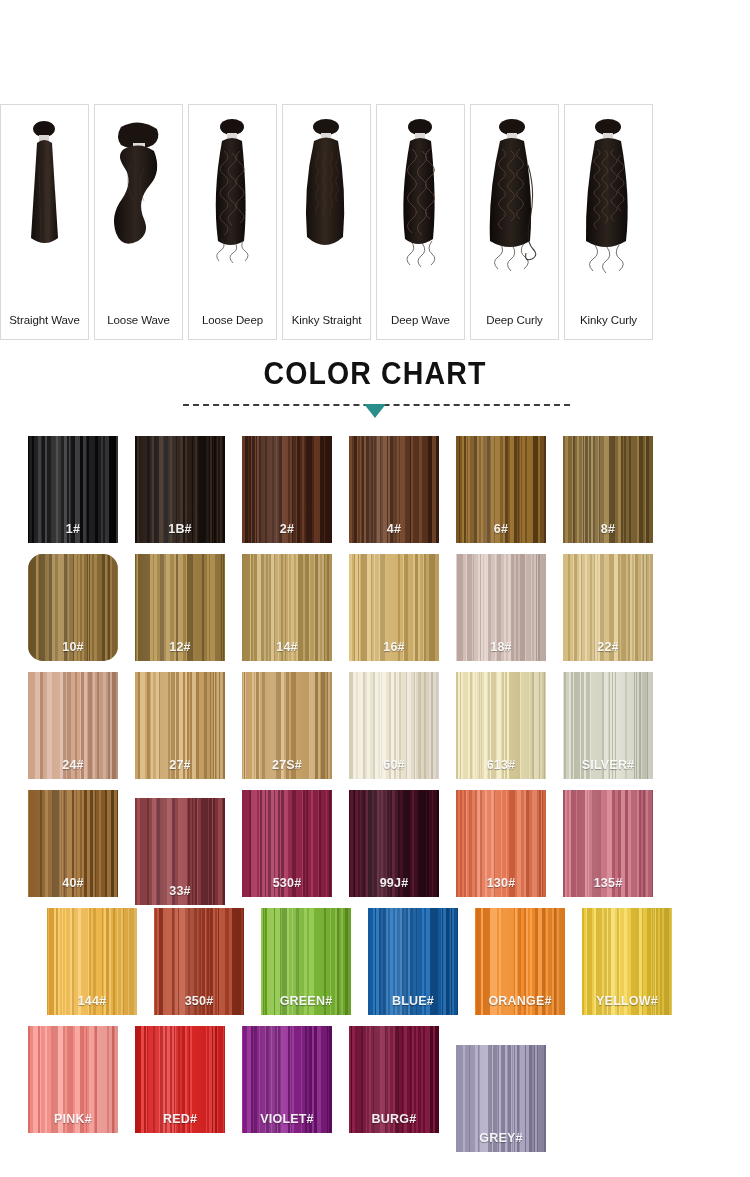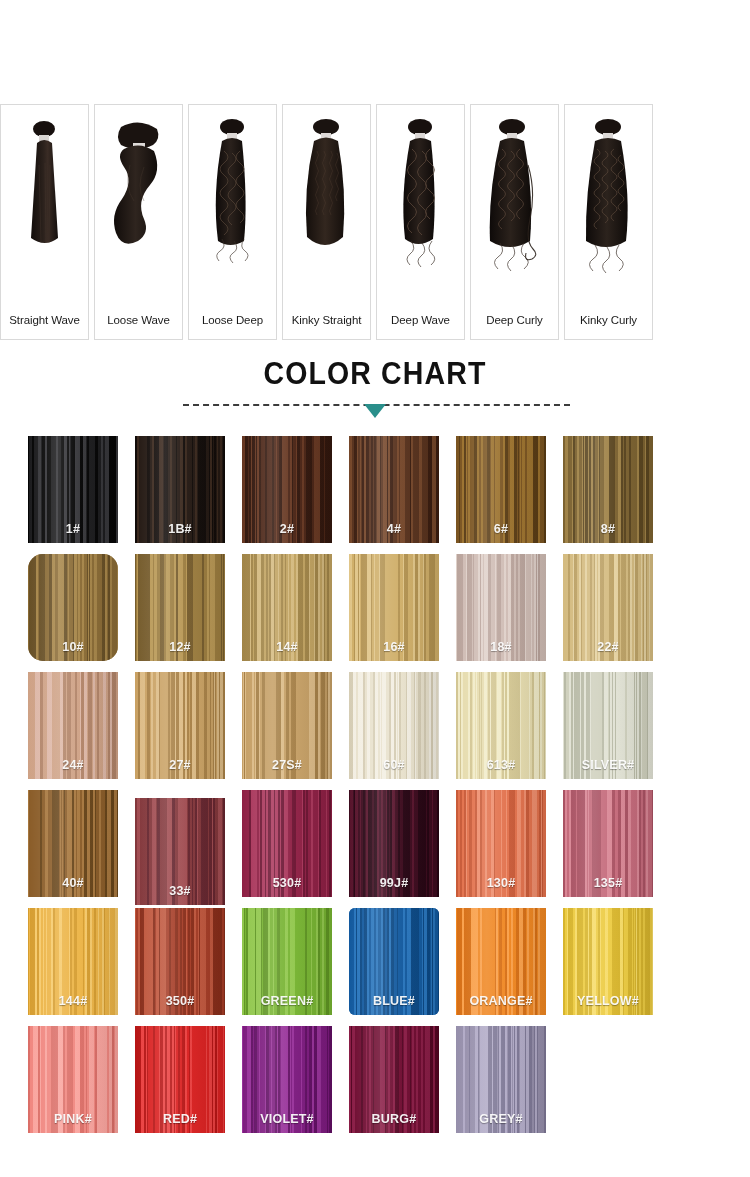--- a/index.html
+++ b/index.html
@@ -384,36 +384,36 @@
           <div class="strand-layer" style="background-image: linear-gradient(90deg, rgba(255, 255, 255, 0) 0%, rgba(255, 255, 255, 0.14) 34%, rgba(255, 255, 255, 0.03) 58%, rgba(0, 0, 0, 0.1) 100%);"></div>
           <div class="swatch-label">130#</div>
         </div>
         <div class="swatch" style="background: rgb(196, 105, 122);">
           <div class="strand-layer" style="background-image: linear-gradient(90deg, rgb(164, 77, 94) 0%, rgb(164, 77, 94) 2.58%, rgb(220, 139, 153) 2.58%, rgb(220, 139, 153) 4.08%, rgb(196, 105, 122) 4.08%, rgb(196, 105, 122) 4.78%, rgb(196, 105, 122) 4.78%, rgb(196, 105, 122) 6.58%, rgb(220, 139, 153) 6.58%, rgb(220, 139, 153) 8.36%, rgb(164, 77, 94) 8.36%, rgb(164, 77, 94) 9.32%, rgb(164, 77, 94) 9.32%, rgb(164, 77, 94) 11.77%, rgb(164, 77, 94) 11.77%, rgb(164, 77, 94) 14.68%, rgb(196, 105, 122) 14.68%, rgb(196, 105, 122) 15.3%, rgb(164, 77, 94) 15.3%, rgb(164, 77, 94) 18.09%, rgb(164, 77, 94) 18.09%, rgb(164, 77, 94) 21.22%, rgb(164, 77, 94) 21.22%, rgb(164, 77, 94) 24.38%, rgb(220, 139, 153) 24.38%, rgb(220, 139, 153) 25.45%, rgb(220, 139, 153) 25.45%, rgb(220, 139, 153) 26.19%, rgb(196, 105, 122) 26.19%, rgb(196, 105, 122) 27.81%, rgb(220, 139, 153) 27.81%, rgb(220, 139, 153) 28.59%, rgb(196, 105, 122) 28.59%, rgb(196, 105, 122) 30.38%, rgb(196, 105, 122) 30.38%, rgb(196, 105, 122) 32.46%, rgb(164, 77, 94) 32.46%, rgb(164, 77, 94) 35.23%, rgb(164, 77, 94) 35.23%, rgb(164, 77, 94) 37.18%, rgb(164, 77, 94) 37.18%, rgb(164, 77, 94) 39.99%, rgb(164, 77, 94) 39.99%, rgb(164, 77, 94) 42.71%, rgb(196, 105, 122) 42.71%, rgb(196, 105, 122) 44.79%, rgb(196, 105, 122) 44.79%, rgb(196, 105, 122) 46.86%, rgb(196, 105, 122) 46.86%, rgb(196, 105, 122) 48.35%, rgb(220, 139, 153) 48.35%, rgb(220, 139, 153) 51.4%, rgb(220, 139, 153) 51.4%, rgb(220, 139, 153) 52.13%, rgb(220, 139, 153) 52.13%, rgb(220, 139, 153) 54.67%, rgb(164, 77, 94) 54.67%, rgb(164, 77, 94) 57.81%, rgb(196, 105, 122) 57.81%, rgb(196, 105, 122) 60.06%, rgb(196, 105, 122) 60.06%, rgb(196, 105, 122) 61.61%, rgb(164, 77, 94) 61.61%, rgb(164, 77, 94) 64.81%, rgb(220, 139, 153) 64.81%, rgb(220, 139, 153) 67.11%, rgb(220, 139, 153) 67.11%, rgb(220, 139, 153) 69.09%, rgb(164, 77, 94) 69.09%, rgb(164, 77, 94) 70.59%, rgb(164, 77, 94) 70.59%, rgb(164, 77, 94) 72.34%, rgb(220, 139, 153) 72.34%, rgb(220, 139, 153) 74.44%, rgb(220, 139, 153) 74.44%, rgb(220, 139, 153) 75.96%, rgb(196, 105, 122) 75.96%, rgb(196, 105, 122) 77.43%, rgb(196, 105, 122) 77.43%, rgb(196, 105, 122) 80.2%, rgb(196, 105, 122) 80.2%, rgb(196, 105, 122) 81.7%, rgb(220, 139, 153) 81.7%, rgb(220, 139, 153) 84.01%, rgb(164, 77, 94) 84.01%, rgb(164, 77, 94) 86.27%, rgb(196, 105, 122) 86.27%, rgb(196, 105, 122) 88.61%, rgb(164, 77, 94) 88.61%, rgb(164, 77, 94) 91.17%, rgb(196, 105, 122) 91.17%, rgb(196, 105, 122) 92.61%, rgb(220, 139, 153) 92.61%, rgb(220, 139, 153) 94.88%, rgb(196, 105, 122) 94.88%, rgb(196, 105, 122) 97.95%, rgb(196, 105, 122) 97.95%, rgb(196, 105, 122) 99.12%, rgb(164, 77, 94) 99.12%, rgb(164, 77, 94) 100%); opacity: 0.85;"></div>
           <div class="strand-layer" style="background-image: linear-gradient(90deg, rgba(255, 255, 255, 0) 0%, rgba(255, 255, 255, 0.14) 34%, rgba(255, 255, 255, 0.03) 58%, rgba(0, 0, 0, 0.1) 100%);"></div>
           <div class="swatch-label">135#</div>
         </div>
       </div>
       <div class="color-row">
-        <div class="swatch" style="background: rgb(236, 180, 70);">
+        <div class="swatch" style="background: rgb(236, 180, 70); margin-left: 19px;">
           <div class="strand-layer" style="background-image: linear-gradient(90deg, rgb(210, 153, 44) 0%, rgb(210, 153, 44) 0.71%, rgb(210, 153, 44) 0.71%, rgb(210, 153, 44) 1.39%, rgb(236, 180, 70) 1.39%, rgb(236, 180, 70) 1.99%, rgb(210, 153, 44) 1.99%, rgb(210, 153, 44) 5.04%, rgb(210, 153, 44) 5.04%, rgb(210, 153, 44) 8.23%, rgb(248, 206, 114) 8.23%, rgb(248, 206, 114) 10.48%, rgb(210, 153, 44) 10.48%, rgb(210, 153, 44) 12.07%, rgb(248, 206, 114) 12.07%, rgb(248, 206, 114) 13.42%, rgb(248, 206, 114) 13.42%, rgb(248, 206, 114) 14.11%, rgb(236, 180, 70) 14.11%, rgb(236, 180, 70) 16.54%, rgb(248, 206, 114) 16.54%, rgb(248, 206, 114) 17.76%, rgb(236, 180, 70) 17.76%, rgb(236, 180, 70) 19.76%, rgb(248, 206, 114) 19.76%, rgb(248, 206, 114) 20.98%, rgb(236, 180, 70) 20.98%, rgb(236, 180, 70) 22.04%, rgb(236, 180, 70) 22.04%, rgb(236, 180, 70) 23.87%, rgb(236, 180, 70) 23.87%, rgb(236, 180, 70) 25.31%, rgb(248, 206, 114) 25.31%, rgb(248, 206, 114) 27.06%, rgb(248, 206, 114) 27.06%, rgb(248, 206, 114) 28.13%, rgb(210, 153, 44) 28.13%, rgb(210, 153, 44) 29.46%, rgb(236, 180, 70) 29.46%, rgb(236, 180, 70) 31.01%, rgb(236, 180, 70) 31.01%, rgb(236, 180, 70) 34.17%, rgb(248, 206, 114) 34.17%, rgb(248, 206, 114) 35.97%, rgb(248, 206, 114) 35.97%, rgb(248, 206, 114) 37.28%, rgb(236, 180, 70) 37.28%, rgb(236, 180, 70) 38.48%, rgb(236, 180, 70) 38.48%, rgb(236, 180, 70) 39.54%, rgb(236, 180, 70) 39.54%, rgb(236, 180, 70) 41.47%, rgb(236, 180, 70) 41.47%, rgb(236, 180, 70) 42.7%, rgb(236, 180, 70) 42.7%, rgb(236, 180, 70) 45.32%, rgb(248, 206, 114) 45.32%, rgb(248, 206, 114) 46.98%, rgb(210, 153, 44) 46.98%, rgb(210, 153, 44) 48.49%, rgb(236, 180, 70) 48.49%, rgb(236, 180, 70) 50.64%, rgb(210, 153, 44) 50.64%, rgb(210, 153, 44) 51.99%, rgb(210, 153, 44) 51.99%, rgb(210, 153, 44) 54.93%, rgb(236, 180, 70) 54.93%, rgb(236, 180, 70) 58.01%, rgb(236, 180, 70) 58.01%, rgb(236, 180, 70) 59.91%, rgb(236, 180, 70) 59.91%, rgb(236, 180, 70) 61.07%, rgb(210, 153, 44) 61.07%, rgb(210, 153, 44) 62.17%, rgb(236, 180, 70) 62.17%, rgb(236, 180, 70) 63.72%, rgb(248, 206, 114) 63.72%, rgb(248, 206, 114) 65.97%, rgb(210, 153, 44) 65.97%, rgb(210, 153, 44) 68.25%, rgb(210, 153, 44) 68.25%, rgb(210, 153, 44) 69.42%, rgb(248, 206, 114) 69.42%, rgb(248, 206, 114) 71.29%, rgb(236, 180, 70) 71.29%, rgb(236, 180, 70) 73.57%, rgb(210, 153, 44) 73.57%, rgb(210, 153, 44) 75.21%, rgb(210, 153, 44) 75.21%, rgb(210, 153, 44) 76.1%, rgb(236, 180, 70) 76.1%, rgb(236, 180, 70) 78.06%, rgb(248, 206, 114) 78.06%, rgb(248, 206, 114) 79.28%, rgb(236, 180, 70) 79.28%, rgb(236, 180, 70) 82.05%, rgb(248, 206, 114) 82.05%, rgb(248, 206, 114) 84.24%, rgb(210, 153, 44) 84.24%, rgb(210, 153, 44) 85.02%, rgb(236, 180, 70) 85.02%, rgb(236, 180, 70) 88.21%, rgb(236, 180, 70) 88.21%, rgb(236, 180, 70) 89.46%, rgb(248, 206, 114) 89.46%, rgb(248, 206, 114) 90.64%, rgb(236, 180, 70) 90.64%, rgb(236, 180, 70) 93.63%, rgb(236, 180, 70) 93.63%, rgb(236, 180, 70) 96.23%, rgb(210, 153, 44) 96.23%, rgb(210, 153, 44) 96.91%, rgb(248, 206, 114) 96.91%, rgb(248, 206, 114) 99.98%, rgb(236, 180, 70) 99.98%, rgb(236, 180, 70) 100%); opacity: 0.85;"></div>
           <div class="strand-layer" style="background-image: linear-gradient(90deg, rgba(255, 255, 255, 0) 0%, rgba(255, 255, 255, 0.14) 34%, rgba(255, 255, 255, 0.03) 58%, rgba(0, 0, 0, 0.1) 100%);"></div>
           <div class="swatch-label">144#</div>
         </div>
         <div class="swatch" style="background: rgb(165, 60, 38);">
           <div class="strand-layer" style="background-image: linear-gradient(90deg, rgb(196, 91, 65) 0%, rgb(196, 91, 65) 1.44%, rgb(165, 60, 38) 1.44%, rgb(165, 60, 38) 3.59%, rgb(196, 91, 65) 3.59%, rgb(196, 91, 65) 5.82%, rgb(131, 42, 23) 5.82%, rgb(131, 42, 23) 8.09%, rgb(131, 42, 23) 8.09%, rgb(131, 42, 23) 10.3%, rgb(196, 91, 65) 10.3%, rgb(196, 91, 65) 12.77%, rgb(196, 91, 65) 12.77%, rgb(196, 91, 65) 14.41%, rgb(196, 91, 65) 14.41%, rgb(196, 91, 65) 15.5%, rgb(196, 91, 65) 15.5%, rgb(196, 91, 65) 16.45%, rgb(196, 91, 65) 16.45%, rgb(196, 91, 65) 19.45%, rgb(131, 42, 23) 19.45%, rgb(131, 42, 23) 21.71%, rgb(165, 60, 38) 21.71%, rgb(165, 60, 38) 22.86%, rgb(196, 91, 65) 22.86%, rgb(196, 91, 65) 24.89%, rgb(196, 91, 65) 24.89%, rgb(196, 91, 65) 26.26%, rgb(131, 42, 23) 26.26%, rgb(131, 42, 23) 27.57%, rgb(196, 91, 65) 27.57%, rgb(196, 91, 65) 29.77%, rgb(196, 91, 65) 29.77%, rgb(196, 91, 65) 31.67%, rgb(196, 91, 65) 31.67%, rgb(196, 91, 65) 34%, rgb(165, 60, 38) 34%, rgb(165, 60, 38) 35.75%, rgb(165, 60, 38) 35.75%, rgb(165, 60, 38) 37.89%, rgb(131, 42, 23) 37.89%, rgb(131, 42, 23) 40.34%, rgb(165, 60, 38) 40.34%, rgb(165, 60, 38) 41.91%, rgb(165, 60, 38) 41.91%, rgb(165, 60, 38) 44.82%, rgb(131, 42, 23) 44.82%, rgb(131, 42, 23) 47.37%, rgb(165, 60, 38) 47.37%, rgb(165, 60, 38) 49.9%, rgb(131, 42, 23) 49.9%, rgb(131, 42, 23) 52.41%, rgb(165, 60, 38) 52.41%, rgb(165, 60, 38) 53.3%, rgb(131, 42, 23) 53.3%, rgb(131, 42, 23) 56.18%, rgb(196, 91, 65) 56.18%, rgb(196, 91, 65) 57.98%, rgb(165, 60, 38) 57.98%, rgb(165, 60, 38) 58.91%, rgb(131, 42, 23) 58.91%, rgb(131, 42, 23) 59.82%, rgb(131, 42, 23) 59.82%, rgb(131, 42, 23) 61.45%, rgb(165, 60, 38) 61.45%, rgb(165, 60, 38) 62.41%, rgb(131, 42, 23) 62.41%, rgb(131, 42, 23) 65.06%, rgb(196, 91, 65) 65.06%, rgb(196, 91, 65) 67.96%, rgb(165, 60, 38) 67.96%, rgb(165, 60, 38) 69.79%, rgb(196, 91, 65) 69.79%, rgb(196, 91, 65) 70.99%, rgb(131, 42, 23) 70.99%, rgb(131, 42, 23) 72.23%, rgb(196, 91, 65) 72.23%, rgb(196, 91, 65) 74.04%, rgb(196, 91, 65) 74.04%, rgb(196, 91, 65) 76.65%, rgb(196, 91, 65) 76.65%, rgb(196, 91, 65) 79.4%, rgb(165, 60, 38) 79.4%, rgb(165, 60, 38) 81.15%, rgb(165, 60, 38) 81.15%, rgb(165, 60, 38) 83.71%, rgb(196, 91, 65) 83.71%, rgb(196, 91, 65) 86.78%, rgb(131, 42, 23) 86.78%, rgb(131, 42, 23) 89.33%, rgb(131, 42, 23) 89.33%, rgb(131, 42, 23) 91.22%, rgb(131, 42, 23) 91.22%, rgb(131, 42, 23) 94.3%, rgb(131, 42, 23) 94.3%, rgb(131, 42, 23) 96.76%, rgb(165, 60, 38) 96.76%, rgb(165, 60, 38) 98.26%, rgb(165, 60, 38) 98.26%, rgb(165, 60, 38) 99.3%, rgb(131, 42, 23) 99.3%, rgb(131, 42, 23) 100%); opacity: 0.85;"></div>
           <div class="strand-layer" style="background-image: linear-gradient(90deg, rgba(255, 255, 255, 0) 0%, rgba(255, 255, 255, 0.14) 34%, rgba(255, 255, 255, 0.03) 58%, rgba(0, 0, 0, 0.1) 100%);"></div>
           <div class="swatch-label">350#</div>
         </div>
         <div class="swatch" style="background: rgb(118, 179, 49);">
           <div class="strand-layer" style="background-image: linear-gradient(90deg, rgb(150, 203, 82) 0%, rgb(150, 203, 82) 2.16%, rgb(91, 144, 32) 2.16%, rgb(91, 144, 32) 3.19%, rgb(118, 179, 49) 3.19%, rgb(118, 179, 49) 4.45%, rgb(91, 144, 32) 4.45%, rgb(91, 144, 32) 5.95%, rgb(91, 144, 32) 5.95%, rgb(91, 144, 32) 7.18%, rgb(150, 203, 82) 7.18%, rgb(150, 203, 82) 9.87%, rgb(150, 203, 82) 9.87%, rgb(150, 203, 82) 11.55%, rgb(150, 203, 82) 11.55%, rgb(150, 203, 82) 12.37%, rgb(150, 203, 82) 12.37%, rgb(150, 203, 82) 13.6%, rgb(150, 203, 82) 13.6%, rgb(150, 203, 82) 14.57%, rgb(91, 144, 32) 14.57%, rgb(91, 144, 32) 15.25%, rgb(150, 203, 82) 15.25%, rgb(150, 203, 82) 18.15%, rgb(150, 203, 82) 18.15%, rgb(150, 203, 82) 20.99%, rgb(91, 144, 32) 20.99%, rgb(91, 144, 32) 22.67%, rgb(118, 179, 49) 22.67%, rgb(118, 179, 49) 23.47%, rgb(91, 144, 32) 23.47%, rgb(91, 144, 32) 26.42%, rgb(91, 144, 32) 26.42%, rgb(91, 144, 32) 28.48%, rgb(150, 203, 82) 28.48%, rgb(150, 203, 82) 29.48%, rgb(150, 203, 82) 29.48%, rgb(150, 203, 82) 31.64%, rgb(118, 179, 49) 31.64%, rgb(118, 179, 49) 34.36%, rgb(150, 203, 82) 34.36%, rgb(150, 203, 82) 36.1%, rgb(118, 179, 49) 36.1%, rgb(118, 179, 49) 37.46%, rgb(118, 179, 49) 37.46%, rgb(118, 179, 49) 39.36%, rgb(91, 144, 32) 39.36%, rgb(91, 144, 32) 40.66%, rgb(91, 144, 32) 40.66%, rgb(91, 144, 32) 42.06%, rgb(118, 179, 49) 42.06%, rgb(118, 179, 49) 45.15%, rgb(118, 179, 49) 45.15%, rgb(118, 179, 49) 48.3%, rgb(150, 203, 82) 48.3%, rgb(150, 203, 82) 51.44%, rgb(118, 179, 49) 51.44%, rgb(118, 179, 49) 53.38%, rgb(150, 203, 82) 53.38%, rgb(150, 203, 82) 56.33%, rgb(150, 203, 82) 56.33%, rgb(150, 203, 82) 58.59%, rgb(118, 179, 49) 58.59%, rgb(118, 179, 49) 60.51%, rgb(118, 179, 49) 60.51%, rgb(118, 179, 49) 62.09%, rgb(118, 179, 49) 62.09%, rgb(118, 179, 49) 64.32%, rgb(118, 179, 49) 64.32%, rgb(118, 179, 49) 65.62%, rgb(118, 179, 49) 65.62%, rgb(118, 179, 49) 68.11%, rgb(118, 179, 49) 68.11%, rgb(118, 179, 49) 69.41%, rgb(118, 179, 49) 69.41%, rgb(118, 179, 49) 70.35%, rgb(91, 144, 32) 70.35%, rgb(91, 144, 32) 71.7%, rgb(118, 179, 49) 71.7%, rgb(118, 179, 49) 74.65%, rgb(118, 179, 49) 74.65%, rgb(118, 179, 49) 76.37%, rgb(150, 203, 82) 76.37%, rgb(150, 203, 82) 78.01%, rgb(118, 179, 49) 78.01%, rgb(118, 179, 49) 80.85%, rgb(118, 179, 49) 80.85%, rgb(118, 179, 49) 82.74%, rgb(150, 203, 82) 82.74%, rgb(150, 203, 82) 84.35%, rgb(91, 144, 32) 84.35%, rgb(91, 144, 32) 86.19%, rgb(118, 179, 49) 86.19%, rgb(118, 179, 49) 88.52%, rgb(150, 203, 82) 88.52%, rgb(150, 203, 82) 90.66%, rgb(150, 203, 82) 90.66%, rgb(150, 203, 82) 91.48%, rgb(118, 179, 49) 91.48%, rgb(118, 179, 49) 92.78%, rgb(91, 144, 32) 92.78%, rgb(91, 144, 32) 94.26%, rgb(118, 179, 49) 94.26%, rgb(118, 179, 49) 94.9%, rgb(91, 144, 32) 94.9%, rgb(91, 144, 32) 97.17%, rgb(118, 179, 49) 97.17%, rgb(118, 179, 49) 100%); opacity: 0.85;"></div>
           <div class="strand-layer" style="background-image: linear-gradient(90deg, rgba(255, 255, 255, 0) 0%, rgba(255, 255, 255, 0.14) 34%, rgba(255, 255, 255, 0.03) 58%, rgba(0, 0, 0, 0.1) 100%);"></div>
           <div class="swatch-label">GREEN#</div>
         </div>
-        <div class="swatch" style="background: rgb(18, 89, 158); border-radius: 6px;">
+        <div class="swatch" style="background: rgb(18, 89, 158);">
           <div class="strand-layer" style="background-image: linear-gradient(90deg, rgb(18, 89, 158) 0%, rgb(18, 89, 158) 2.89%, rgb(18, 89, 158) 2.89%, rgb(18, 89, 158) 5.4%, rgb(43, 121, 193) 5.4%, rgb(43, 121, 193) 8.27%, rgb(8, 68, 127) 8.27%, rgb(8, 68, 127) 9%, rgb(43, 121, 193) 9%, rgb(43, 121, 193) 11.85%, rgb(8, 68, 127) 11.85%, rgb(8, 68, 127) 14.76%, rgb(18, 89, 158) 14.76%, rgb(18, 89, 158) 16.49%, rgb(8, 68, 127) 16.49%, rgb(8, 68, 127) 19.65%, rgb(43, 121, 193) 19.65%, rgb(43, 121, 193) 21.14%, rgb(43, 121, 193) 21.14%, rgb(43, 121, 193) 22.68%, rgb(18, 89, 158) 22.68%, rgb(18, 89, 158) 24.4%, rgb(43, 121, 193) 24.4%, rgb(43, 121, 193) 26.45%, rgb(43, 121, 193) 26.45%, rgb(43, 121, 193) 27.49%, rgb(18, 89, 158) 27.49%, rgb(18, 89, 158) 29.48%, rgb(43, 121, 193) 29.48%, rgb(43, 121, 193) 32.37%, rgb(18, 89, 158) 32.37%, rgb(18, 89, 158) 33.47%, rgb(18, 89, 158) 33.47%, rgb(18, 89, 158) 35.7%, rgb(43, 121, 193) 35.7%, rgb(43, 121, 193) 37.95%, rgb(8, 68, 127) 37.95%, rgb(8, 68, 127) 40.53%, rgb(18, 89, 158) 40.53%, rgb(18, 89, 158) 41.24%, rgb(18, 89, 158) 41.24%, rgb(18, 89, 158) 42.26%, rgb(8, 68, 127) 42.26%, rgb(8, 68, 127) 43.4%, rgb(8, 68, 127) 43.4%, rgb(8, 68, 127) 44.3%, rgb(43, 121, 193) 44.3%, rgb(43, 121, 193) 46.96%, rgb(8, 68, 127) 46.96%, rgb(8, 68, 127) 49.81%, rgb(18, 89, 158) 49.81%, rgb(18, 89, 158) 50.89%, rgb(18, 89, 158) 50.89%, rgb(18, 89, 158) 53.7%, rgb(8, 68, 127) 53.7%, rgb(8, 68, 127) 54.49%, rgb(18, 89, 158) 54.49%, rgb(18, 89, 158) 56.58%, rgb(18, 89, 158) 56.58%, rgb(18, 89, 158) 58.95%, rgb(18, 89, 158) 58.95%, rgb(18, 89, 158) 59.97%, rgb(43, 121, 193) 59.97%, rgb(43, 121, 193) 62.18%, rgb(18, 89, 158) 62.18%, rgb(18, 89, 158) 64.37%, rgb(43, 121, 193) 64.37%, rgb(43, 121, 193) 66.17%, rgb(43, 121, 193) 66.17%, rgb(43, 121, 193) 68.47%, rgb(8, 68, 127) 68.47%, rgb(8, 68, 127) 71.62%, rgb(8, 68, 127) 71.62%, rgb(8, 68, 127) 73.02%, rgb(8, 68, 127) 73.02%, rgb(8, 68, 127) 73.66%, rgb(8, 68, 127) 73.66%, rgb(8, 68, 127) 74.57%, rgb(8, 68, 127) 74.57%, rgb(8, 68, 127) 75.25%, rgb(8, 68, 127) 75.25%, rgb(8, 68, 127) 75.94%, rgb(8, 68, 127) 75.94%, rgb(8, 68, 127) 77.47%, rgb(18, 89, 158) 77.47%, rgb(18, 89, 158) 80.59%, rgb(43, 121, 193) 80.59%, rgb(43, 121, 193) 81.3%, rgb(43, 121, 193) 81.3%, rgb(43, 121, 193) 81.98%, rgb(8, 68, 127) 81.98%, rgb(8, 68, 127) 83.76%, rgb(43, 121, 193) 83.76%, rgb(43, 121, 193) 85.34%, rgb(43, 121, 193) 85.34%, rgb(43, 121, 193) 87.17%, rgb(8, 68, 127) 87.17%, rgb(8, 68, 127) 89.9%, rgb(18, 89, 158) 89.9%, rgb(18, 89, 158) 91.46%, rgb(43, 121, 193) 91.46%, rgb(43, 121, 193) 92.09%, rgb(8, 68, 127) 92.09%, rgb(8, 68, 127) 93.72%, rgb(43, 121, 193) 93.72%, rgb(43, 121, 193) 95.23%, rgb(18, 89, 158) 95.23%, rgb(18, 89, 158) 98.41%, rgb(8, 68, 127) 98.41%, rgb(8, 68, 127) 100%); opacity: 0.85;"></div>
           <div class="strand-layer" style="background-image: linear-gradient(90deg, rgba(255, 255, 255, 0) 0%, rgba(255, 255, 255, 0.14) 34%, rgba(255, 255, 255, 0.03) 58%, rgba(0, 0, 0, 0.1) 100%);"></div>
           <div class="swatch-label">BLUE#</div>
         </div>
         <div class="swatch" style="background: #ef4444;">
           <div class="strand-layer" style="background-image: linear-gradient(90deg, rgb(239, 146, 27) 0%, rgb(239, 146, 27) 1.01%, rgb(210, 118, 12) 1.01%, rgb(210, 118, 12) 2.4%, rgb(210, 118, 12) 2.4%, rgb(210, 118, 12) 4.3%, rgb(210, 118, 12) 4.3%, rgb(210, 118, 12) 6.86%, rgb(251, 176, 75) 6.86%, rgb(251, 176, 75) 8.72%, rgb(210, 118, 12) 8.72%, rgb(210, 118, 12) 11.86%, rgb(210, 118, 12) 11.86%, rgb(210, 118, 12) 13.63%, rgb(210, 118, 12) 13.63%, rgb(210, 118, 12) 16.53%, rgb(251, 176, 75) 16.53%, rgb(251, 176, 75) 18.28%, rgb(251, 176, 75) 18.28%, rgb(251, 176, 75) 20.39%, rgb(251, 176, 75) 20.39%, rgb(251, 176, 75) 23.14%, rgb(251, 176, 75) 23.14%, rgb(251, 176, 75) 24.35%, rgb(239, 146, 27) 24.35%, rgb(239, 146, 27) 26.2%, rgb(251, 176, 75) 26.2%, rgb(251, 176, 75) 28.49%, rgb(239, 146, 27) 28.49%, rgb(239, 146, 27) 30.87%, rgb(239, 146, 27) 30.87%, rgb(239, 146, 27) 32.72%, rgb(239, 146, 27) 32.72%, rgb(239, 146, 27) 35.11%, rgb(251, 176, 75) 35.11%, rgb(251, 176, 75) 36.03%, rgb(239, 146, 27) 36.03%, rgb(239, 146, 27) 39.02%, rgb(239, 146, 27) 39.02%, rgb(239, 146, 27) 40.31%, rgb(239, 146, 27) 40.31%, rgb(239, 146, 27) 43.22%, rgb(210, 118, 12) 43.22%, rgb(210, 118, 12) 44.15%, rgb(251, 176, 75) 44.15%, rgb(251, 176, 75) 46.64%, rgb(239, 146, 27) 46.64%, rgb(239, 146, 27) 48.05%, rgb(210, 118, 12) 48.05%, rgb(210, 118, 12) 49.77%, rgb(210, 118, 12) 49.77%, rgb(210, 118, 12) 51.42%, rgb(239, 146, 27) 51.42%, rgb(239, 146, 27) 53.9%, rgb(251, 176, 75) 53.9%, rgb(251, 176, 75) 54.95%, rgb(210, 118, 12) 54.95%, rgb(210, 118, 12) 57.18%, rgb(251, 176, 75) 57.18%, rgb(251, 176, 75) 58.97%, rgb(239, 146, 27) 58.97%, rgb(239, 146, 27) 61.35%, rgb(251, 176, 75) 61.35%, rgb(251, 176, 75) 63.84%, rgb(239, 146, 27) 63.84%, rgb(239, 146, 27) 66.65%, rgb(210, 118, 12) 66.65%, rgb(210, 118, 12) 68.03%, rgb(210, 118, 12) 68.03%, rgb(210, 118, 12) 68.73%, rgb(210, 118, 12) 68.73%, rgb(210, 118, 12) 69.94%, rgb(251, 176, 75) 69.94%, rgb(251, 176, 75) 71.44%, rgb(251, 176, 75) 71.44%, rgb(251, 176, 75) 74.38%, rgb(210, 118, 12) 74.38%, rgb(210, 118, 12) 77.43%, rgb(239, 146, 27) 77.43%, rgb(239, 146, 27) 78.46%, rgb(251, 176, 75) 78.46%, rgb(251, 176, 75) 80.72%, rgb(239, 146, 27) 80.72%, rgb(239, 146, 27) 82.12%, rgb(239, 146, 27) 82.12%, rgb(239, 146, 27) 82.93%, rgb(239, 146, 27) 82.93%, rgb(239, 146, 27) 85.07%, rgb(251, 176, 75) 85.07%, rgb(251, 176, 75) 87.4%, rgb(210, 118, 12) 87.4%, rgb(210, 118, 12) 89.13%, rgb(210, 118, 12) 89.13%, rgb(210, 118, 12) 89.97%, rgb(239, 146, 27) 89.97%, rgb(239, 146, 27) 91.47%, rgb(251, 176, 75) 91.47%, rgb(251, 176, 75) 93.52%, rgb(239, 146, 27) 93.52%, rgb(239, 146, 27) 95.33%, rgb(239, 146, 27) 95.33%, rgb(239, 146, 27) 97.72%, rgb(239, 146, 27) 97.72%, rgb(239, 146, 27) 100%); opacity: 0.85;"></div>
           <div class="strand-layer" style="background-image: linear-gradient(90deg, rgba(255, 255, 255, 0) 0%, rgba(255, 255, 255, 0.14) 34%, rgba(255, 255, 255, 0.03) 58%, rgba(0, 0, 0, 0.1) 100%);"></div>
           <div class="swatch-label">ORANGE#</div>
         </div>
         <div class="swatch" style="background: rgb(236, 203, 65);">
@@ -436,21 +436,21 @@
         <div class="swatch" style="background: rgb(124, 26, 126);">
           <div class="strand-layer" style="background-image: linear-gradient(90deg, rgb(156, 53, 158) 0%, rgb(156, 53, 158) 1.32%, rgb(124, 26, 126) 1.32%, rgb(124, 26, 126) 3.72%, rgb(124, 26, 126) 3.72%, rgb(124, 26, 126) 5.19%, rgb(156, 53, 158) 5.19%, rgb(156, 53, 158) 6.68%, rgb(156, 53, 158) 6.68%, rgb(156, 53, 158) 9.61%, rgb(92, 12, 94) 9.61%, rgb(92, 12, 94) 12.1%, rgb(124, 26, 126) 12.1%, rgb(124, 26, 126) 13.14%, rgb(92, 12, 94) 13.14%, rgb(92, 12, 94) 16.3%, rgb(124, 26, 126) 16.3%, rgb(124, 26, 126) 18.91%, rgb(156, 53, 158) 18.91%, rgb(156, 53, 158) 19.78%, rgb(124, 26, 126) 19.78%, rgb(124, 26, 126) 21.12%, rgb(124, 26, 126) 21.12%, rgb(124, 26, 126) 23.82%, rgb(124, 26, 126) 23.82%, rgb(124, 26, 126) 25.64%, rgb(156, 53, 158) 25.64%, rgb(156, 53, 158) 26.58%, rgb(92, 12, 94) 26.58%, rgb(92, 12, 94) 27.63%, rgb(92, 12, 94) 27.63%, rgb(92, 12, 94) 29.8%, rgb(124, 26, 126) 29.8%, rgb(124, 26, 126) 32.63%, rgb(156, 53, 158) 32.63%, rgb(156, 53, 158) 33.72%, rgb(124, 26, 126) 33.72%, rgb(124, 26, 126) 36.51%, rgb(92, 12, 94) 36.51%, rgb(92, 12, 94) 39.18%, rgb(156, 53, 158) 39.18%, rgb(156, 53, 158) 40.29%, rgb(92, 12, 94) 40.29%, rgb(92, 12, 94) 42.24%, rgb(124, 26, 126) 42.24%, rgb(124, 26, 126) 43.56%, rgb(156, 53, 158) 43.56%, rgb(156, 53, 158) 45.55%, rgb(156, 53, 158) 45.55%, rgb(156, 53, 158) 48.64%, rgb(156, 53, 158) 48.64%, rgb(156, 53, 158) 50.91%, rgb(92, 12, 94) 50.91%, rgb(92, 12, 94) 52.87%, rgb(156, 53, 158) 52.87%, rgb(156, 53, 158) 54.78%, rgb(124, 26, 126) 54.78%, rgb(124, 26, 126) 55.95%, rgb(156, 53, 158) 55.95%, rgb(156, 53, 158) 57.86%, rgb(124, 26, 126) 57.86%, rgb(124, 26, 126) 59.71%, rgb(124, 26, 126) 59.71%, rgb(124, 26, 126) 61.21%, rgb(124, 26, 126) 61.21%, rgb(124, 26, 126) 63.91%, rgb(124, 26, 126) 63.91%, rgb(124, 26, 126) 65.11%, rgb(156, 53, 158) 65.11%, rgb(156, 53, 158) 66.61%, rgb(124, 26, 126) 66.61%, rgb(124, 26, 126) 69.22%, rgb(124, 26, 126) 69.22%, rgb(124, 26, 126) 70.02%, rgb(92, 12, 94) 70.02%, rgb(92, 12, 94) 72.08%, rgb(124, 26, 126) 72.08%, rgb(124, 26, 126) 74.58%, rgb(92, 12, 94) 74.58%, rgb(92, 12, 94) 76.11%, rgb(92, 12, 94) 76.11%, rgb(92, 12, 94) 77.56%, rgb(156, 53, 158) 77.56%, rgb(156, 53, 158) 78.18%, rgb(156, 53, 158) 78.18%, rgb(156, 53, 158) 79.85%, rgb(92, 12, 94) 79.85%, rgb(92, 12, 94) 82.97%, rgb(156, 53, 158) 82.97%, rgb(156, 53, 158) 86.02%, rgb(156, 53, 158) 86.02%, rgb(156, 53, 158) 88.09%, rgb(124, 26, 126) 88.09%, rgb(124, 26, 126) 90.83%, rgb(124, 26, 126) 90.83%, rgb(124, 26, 126) 93.69%, rgb(124, 26, 126) 93.69%, rgb(124, 26, 126) 94.7%, rgb(92, 12, 94) 94.7%, rgb(92, 12, 94) 95.88%, rgb(124, 26, 126) 95.88%, rgb(124, 26, 126) 96.79%, rgb(92, 12, 94) 96.79%, rgb(92, 12, 94) 98.73%, rgb(92, 12, 94) 98.73%, rgb(92, 12, 94) 100%); opacity: 0.85;"></div>
           <div class="strand-layer" style="background-image: linear-gradient(90deg, rgba(255, 255, 255, 0) 0%, rgba(255, 255, 255, 0.14) 34%, rgba(255, 255, 255, 0.03) 58%, rgba(0, 0, 0, 0.1) 100%);"></div>
           <div class="swatch-label">VIOLET#</div>
         </div>
         <div class="swatch" style="background: rgb(110, 11, 48);">
           <div class="strand-layer" style="background-image: linear-gradient(90deg, rgb(142, 31, 73) 0%, rgb(142, 31, 73) 2.05%, rgb(78, 4, 32) 2.05%, rgb(78, 4, 32) 3.32%, rgb(142, 31, 73) 3.32%, rgb(142, 31, 73) 6.42%, rgb(142, 31, 73) 6.42%, rgb(142, 31, 73) 7.13%, rgb(110, 11, 48) 7.13%, rgb(110, 11, 48) 9.09%, rgb(110, 11, 48) 9.09%, rgb(110, 11, 48) 11.8%, rgb(110, 11, 48) 11.8%, rgb(110, 11, 48) 12.88%, rgb(78, 4, 32) 12.88%, rgb(78, 4, 32) 15.78%, rgb(110, 11, 48) 15.78%, rgb(110, 11, 48) 18.65%, rgb(142, 31, 73) 18.65%, rgb(142, 31, 73) 20.09%, rgb(110, 11, 48) 20.09%, rgb(110, 11, 48) 22.46%, rgb(142, 31, 73) 22.46%, rgb(142, 31, 73) 24.32%, rgb(110, 11, 48) 24.32%, rgb(110, 11, 48) 26.95%, rgb(78, 4, 32) 26.95%, rgb(78, 4, 32) 28.19%, rgb(110, 11, 48) 28.19%, rgb(110, 11, 48) 31.32%, rgb(110, 11, 48) 31.32%, rgb(110, 11, 48) 34.25%, rgb(142, 31, 73) 34.25%, rgb(142, 31, 73) 37.24%, rgb(142, 31, 73) 37.24%, rgb(142, 31, 73) 39.59%, rgb(110, 11, 48) 39.59%, rgb(110, 11, 48) 40.2%, rgb(78, 4, 32) 40.2%, rgb(78, 4, 32) 40.85%, rgb(110, 11, 48) 40.85%, rgb(110, 11, 48) 43.86%, rgb(142, 31, 73) 43.86%, rgb(142, 31, 73) 45.58%, rgb(110, 11, 48) 45.58%, rgb(110, 11, 48) 48.5%, rgb(110, 11, 48) 48.5%, rgb(110, 11, 48) 49.24%, rgb(142, 31, 73) 49.24%, rgb(142, 31, 73) 51.2%, rgb(78, 4, 32) 51.2%, rgb(78, 4, 32) 54.05%, rgb(78, 4, 32) 54.05%, rgb(78, 4, 32) 55.67%, rgb(110, 11, 48) 55.67%, rgb(110, 11, 48) 57.83%, rgb(110, 11, 48) 57.83%, rgb(110, 11, 48) 59.15%, rgb(78, 4, 32) 59.15%, rgb(78, 4, 32) 60.48%, rgb(110, 11, 48) 60.48%, rgb(110, 11, 48) 61.09%, rgb(142, 31, 73) 61.09%, rgb(142, 31, 73) 62.87%, rgb(110, 11, 48) 62.87%, rgb(110, 11, 48) 63.59%, rgb(142, 31, 73) 63.59%, rgb(142, 31, 73) 64.36%, rgb(110, 11, 48) 64.36%, rgb(110, 11, 48) 66.86%, rgb(110, 11, 48) 66.86%, rgb(110, 11, 48) 67.54%, rgb(78, 4, 32) 67.54%, rgb(78, 4, 32) 68.44%, rgb(110, 11, 48) 68.44%, rgb(110, 11, 48) 70.2%, rgb(142, 31, 73) 70.2%, rgb(142, 31, 73) 72.24%, rgb(110, 11, 48) 72.24%, rgb(110, 11, 48) 74.12%, rgb(142, 31, 73) 74.12%, rgb(142, 31, 73) 77.13%, rgb(110, 11, 48) 77.13%, rgb(110, 11, 48) 80.23%, rgb(142, 31, 73) 80.23%, rgb(142, 31, 73) 82.19%, rgb(110, 11, 48) 82.19%, rgb(110, 11, 48) 84.13%, rgb(142, 31, 73) 84.13%, rgb(142, 31, 73) 86.24%, rgb(142, 31, 73) 86.24%, rgb(142, 31, 73) 88.26%, rgb(142, 31, 73) 88.26%, rgb(142, 31, 73) 90.25%, rgb(78, 4, 32) 90.25%, rgb(78, 4, 32) 92.79%, rgb(142, 31, 73) 92.79%, rgb(142, 31, 73) 95.71%, rgb(78, 4, 32) 95.71%, rgb(78, 4, 32) 97.16%, rgb(78, 4, 32) 97.16%, rgb(78, 4, 32) 99.81%, rgb(110, 11, 48) 99.81%, rgb(110, 11, 48) 100%); opacity: 0.85;"></div>
           <div class="strand-layer" style="background-image: linear-gradient(90deg, rgba(255, 255, 255, 0) 0%, rgba(255, 255, 255, 0.14) 34%, rgba(255, 255, 255, 0.03) 58%, rgba(0, 0, 0, 0.1) 100%);"></div>
           <div class="swatch-label">BURG#</div>
         </div>
-        <div class="swatch" style="background: #6d28d9;">
+        <div class="swatch" style="background: #6d28d9; margin-top: 19px;">
           <div class="strand-layer" style="background-image: linear-gradient(90deg, rgb(157, 161, 163) 0%, rgb(157, 161, 163) 2.77%, rgb(157, 161, 163) 2.77%, rgb(157, 161, 163) 5.53%, rgb(157, 161, 163) 5.53%, rgb(157, 161, 163) 7.65%, rgb(188, 192, 194) 7.65%, rgb(188, 192, 194) 10.19%, rgb(157, 161, 163) 10.19%, rgb(157, 161, 163) 11.16%, rgb(157, 161, 163) 11.16%, rgb(157, 161, 163) 14.09%, rgb(129, 134, 138) 14.09%, rgb(129, 134, 138) 15.22%, rgb(157, 161, 163) 15.22%, rgb(157, 161, 163) 17.86%, rgb(157, 161, 163) 17.86%, rgb(157, 161, 163) 20.99%, rgb(188, 192, 194) 20.99%, rgb(188, 192, 194) 23%, rgb(188, 192, 194) 23%, rgb(188, 192, 194) 23.8%, rgb(188, 192, 194) 23.8%, rgb(188, 192, 194) 24.82%, rgb(129, 134, 138) 24.82%, rgb(129, 134, 138) 25.65%, rgb(157, 161, 163) 25.65%, rgb(157, 161, 163) 27.2%, rgb(188, 192, 194) 27.2%, rgb(188, 192, 194) 29.82%, rgb(188, 192, 194) 29.82%, rgb(188, 192, 194) 30.91%, rgb(188, 192, 194) 30.91%, rgb(188, 192, 194) 34.05%, rgb(188, 192, 194) 34.05%, rgb(188, 192, 194) 35.07%, rgb(188, 192, 194) 35.07%, rgb(188, 192, 194) 36.09%, rgb(129, 134, 138) 36.09%, rgb(129, 134, 138) 37.33%, rgb(129, 134, 138) 37.33%, rgb(129, 134, 138) 39.62%, rgb(188, 192, 194) 39.62%, rgb(188, 192, 194) 41.13%, rgb(129, 134, 138) 41.13%, rgb(129, 134, 138) 43.04%, rgb(129, 134, 138) 43.04%, rgb(129, 134, 138) 45.13%, rgb(157, 161, 163) 45.13%, rgb(157, 161, 163) 45.95%, rgb(157, 161, 163) 45.95%, rgb(157, 161, 163) 46.78%, rgb(129, 134, 138) 46.78%, rgb(129, 134, 138) 48.07%, rgb(188, 192, 194) 48.07%, rgb(188, 192, 194) 50.49%, rgb(129, 134, 138) 50.49%, rgb(129, 134, 138) 51.95%, rgb(157, 161, 163) 51.95%, rgb(157, 161, 163) 52.7%, rgb(129, 134, 138) 52.7%, rgb(129, 134, 138) 54.67%, rgb(188, 192, 194) 54.67%, rgb(188, 192, 194) 56.73%, rgb(157, 161, 163) 56.73%, rgb(157, 161, 163) 58.07%, rgb(129, 134, 138) 58.07%, rgb(129, 134, 138) 61.01%, rgb(188, 192, 194) 61.01%, rgb(188, 192, 194) 61.92%, rgb(157, 161, 163) 61.92%, rgb(157, 161, 163) 63.26%, rgb(188, 192, 194) 63.26%, rgb(188, 192, 194) 64.25%, rgb(129, 134, 138) 64.25%, rgb(129, 134, 138) 65.71%, rgb(188, 192, 194) 65.71%, rgb(188, 192, 194) 67.31%, rgb(129, 134, 138) 67.31%, rgb(129, 134, 138) 69.52%, rgb(157, 161, 163) 69.52%, rgb(157, 161, 163) 71.51%, rgb(188, 192, 194) 71.51%, rgb(188, 192, 194) 74.49%, rgb(188, 192, 194) 74.49%, rgb(188, 192, 194) 76.73%, rgb(129, 134, 138) 76.73%, rgb(129, 134, 138) 77.5%, rgb(188, 192, 194) 77.5%, rgb(188, 192, 194) 78.67%, rgb(188, 192, 194) 78.67%, rgb(188, 192, 194) 80.63%, rgb(129, 134, 138) 80.63%, rgb(129, 134, 138) 81.87%, rgb(129, 134, 138) 81.87%, rgb(129, 134, 138) 84.1%, rgb(157, 161, 163) 84.1%, rgb(157, 161, 163) 86.33%, rgb(129, 134, 138) 86.33%, rgb(129, 134, 138) 88.03%, rgb(188, 192, 194) 88.03%, rgb(188, 192, 194) 89.84%, rgb(129, 134, 138) 89.84%, rgb(129, 134, 138) 91.17%, rgb(157, 161, 163) 91.17%, rgb(157, 161, 163) 94.17%, rgb(188, 192, 194) 94.17%, rgb(188, 192, 194) 94.96%, rgb(157, 161, 163) 94.96%, rgb(157, 161, 163) 97.67%, rgb(129, 134, 138) 97.67%, rgb(129, 134, 138) 98.48%, rgb(129, 134, 138) 98.48%, rgb(129, 134, 138) 100%); opacity: 0.85;"></div>
           <div class="strand-layer" style="background-image: linear-gradient(90deg, rgba(255, 255, 255, 0) 0%, rgba(255, 255, 255, 0.14) 34%, rgba(255, 255, 255, 0.03) 58%, rgba(0, 0, 0, 0.1) 100%);"></div>
           <div class="swatch-label">GREY#</div>
         </div>
       </div>
     </div>
 
 </div>
 
 </body></html>

